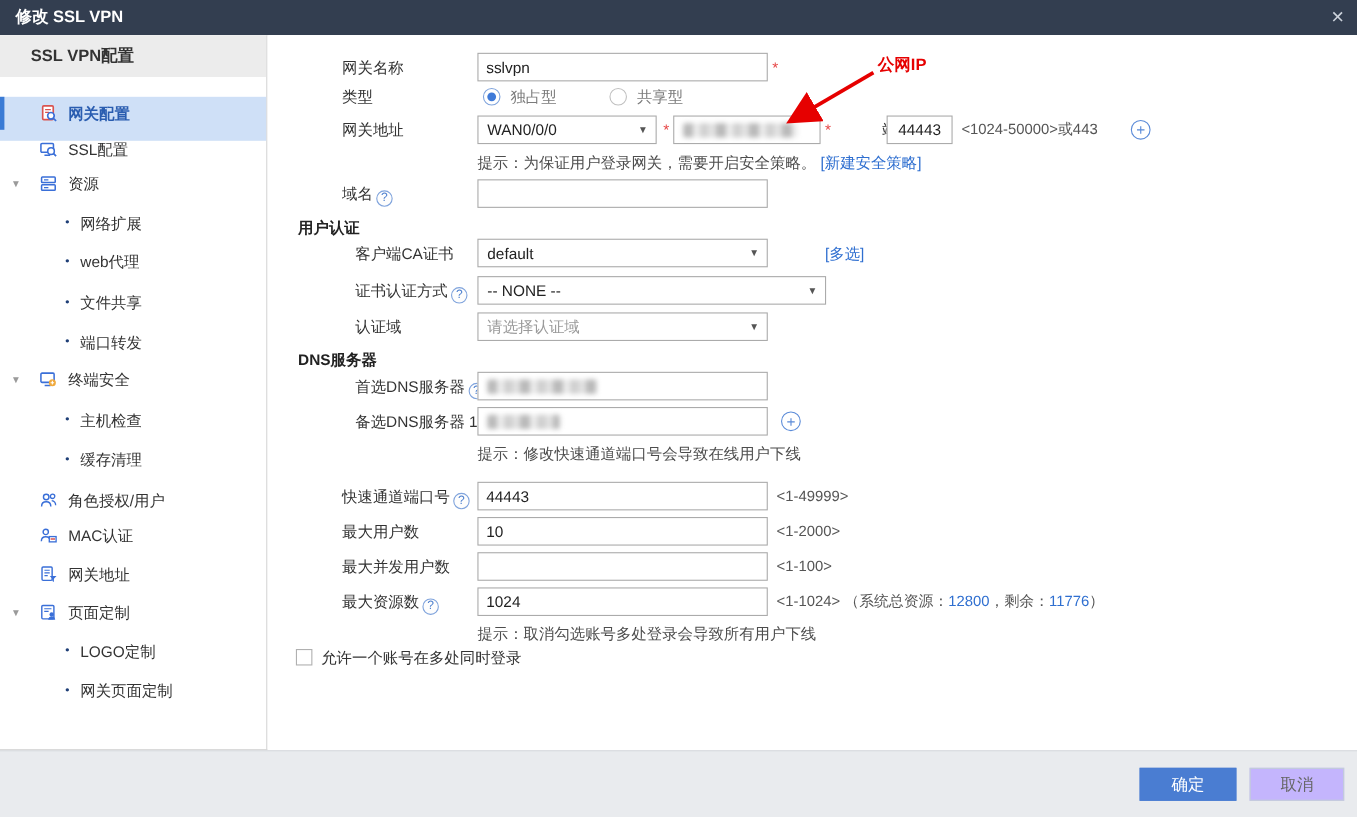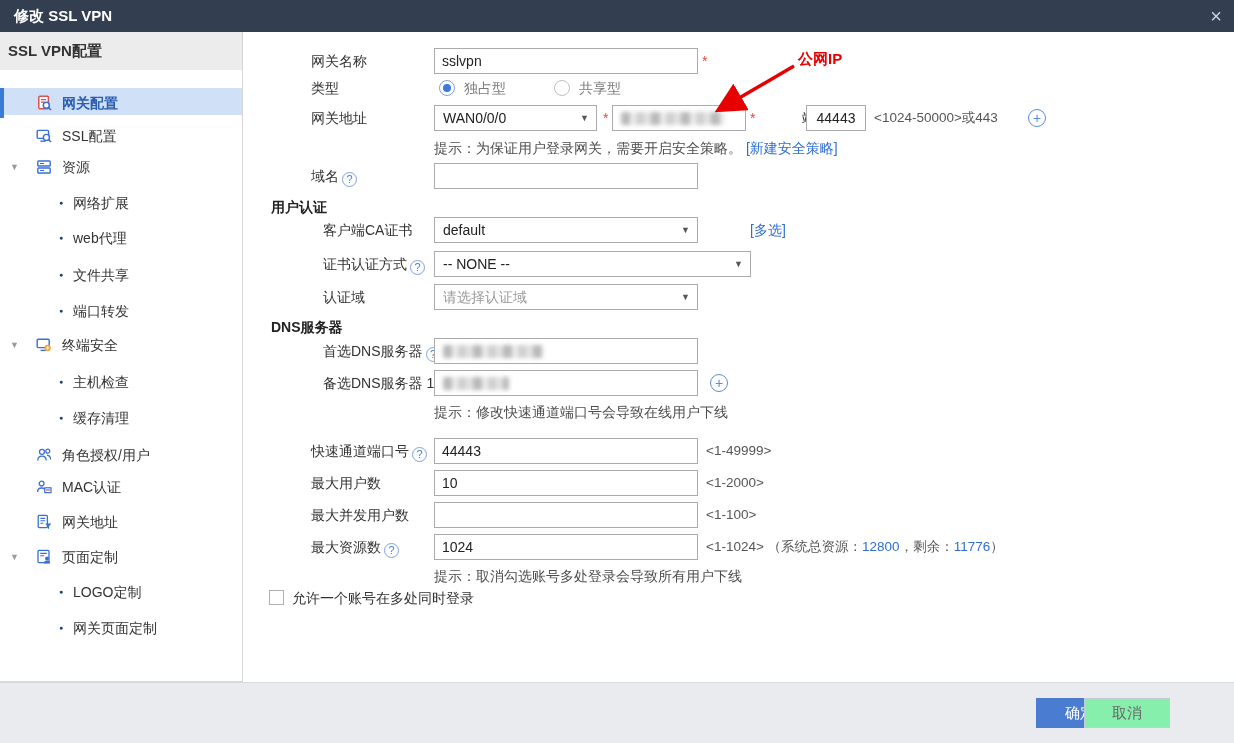--- a/index.html
+++ b/index.html
@@ -8,22 +8,22 @@
   .app { position:relative; width:1234px; height:743px; overflow:hidden; background:#fff; }
 
   
   .titlebar { position:absolute; left:0; top:0; width:100%; height:32px; background:#333e50; }
   .titlebar .title { position:absolute; left:14px; top:0; line-height:32px; color:#fff; font-weight:bold; font-size:15px; }
   .titlebar .close { position:absolute; right:12px; top:0; line-height:32px; color:#ccd2db; font-size:20px; cursor:pointer; }
 
   
   .bodywrap { position:absolute; left:0; top:32px; right:0; bottom:61px; background:#fff; }
   .sidebar { position:absolute; left:0; top:0; width:243px; height:100%; background:#fff; border-right:1px solid #d6d6d6; border-bottom:1px solid #d6d6d6; }
-  .side-header { height:38px; line-height:38px; background:#ececec; font-weight:bold; font-size:15px; color:#333; padding-left:8px; }
-  .srow { position:absolute; left:0; width:100%; height:27px; line-height:30px; cursor:pointer; }
+  .side-header { height:38px; line-height:38px; background:#ececec; font-weight:bold; font-size:15px; color:#333; padding-left:28px; }
+  .srow { position:absolute; left:0; width:100%; height:40px; line-height:30px; cursor:pointer; }
   .srow.sel { background:#cfe0f7; }
   .srow.sel::before { content:""; position:absolute; left:0; top:0; width:4px; height:30px; background:#3a7bd5; }
   .srow .exp { position:absolute; left:10px; top:0; font-size:9px; color:#9a9a9a; line-height:30px; }
   .srow .sicon { position:absolute; left:36px; top:7px; width:16px; height:16px; }
   .srow .slabel { position:absolute; left:62px; top:0; font-size:14px; color:#333; white-space:nowrap; }
   .srow.sel .slabel { color:#2a5db0; font-weight:bold; }
   .srow .bullet { position:absolute; left:59px; top:0; line-height:30px; font-size:7px; color:#1f3f77; }
   .srow .sublabel { position:absolute; left:73px; top:0; font-size:14px; color:#333; white-space:nowrap; }
 
   
@@ -51,21 +51,21 @@
     background:repeating-linear-gradient(90deg,#b9b9b9 0 9px,#ececec 9px 15px,#d0d0d0 15px 23px,#e2e2e2 23px 30px);
     filter:blur(2.2px); }
   .cbox { position:absolute; width:15px; height:15px; border:1px solid #b0b0b0; background:#fff; cursor:pointer; }
   .cblabel { position:absolute; line-height:20px; color:#333; white-space:nowrap; }
   .annot { position:absolute; color:#e60000; font-weight:bold; font-size:15px; white-space:nowrap; }
 
   
   .footer { position:absolute; left:0; bottom:0; width:100%; height:61px; background:#e9ebee; border-top:1px solid #d8dade; }
   .btn { position:absolute; top:15px; height:30px; font-family:inherit; font-size:15px; cursor:pointer; }
   .btn-ok { left:1036px; width:88px; background:#4a7dd2; color:#fff; border:1px solid #4a7dd2; }
-  .btn-cancel { left:1084px; width:86px; background:#86efac; color:#666; border:1px solid #c3cdd9; }
+  .btn-cancel { left:1136px; width:86px; background:#c4b5fd; color:#666; border:1px solid #c3cdd9; }
 </style>
 </head>
 <body>
 
 <div class="app">
 
   <div class="titlebar">
     <span class="title">修改 SSL VPN</span>
     <span class="close">×</span>
   </div>

